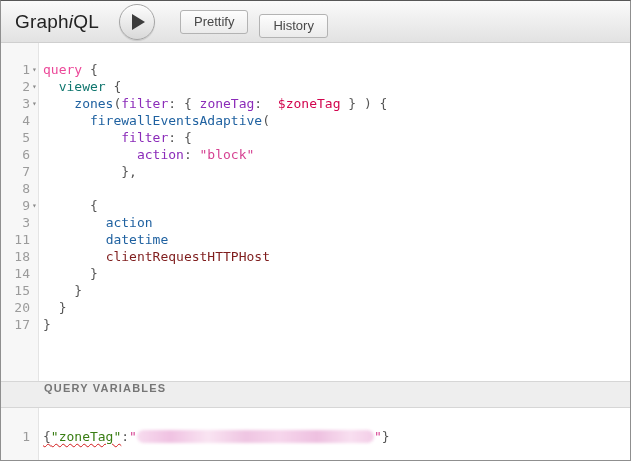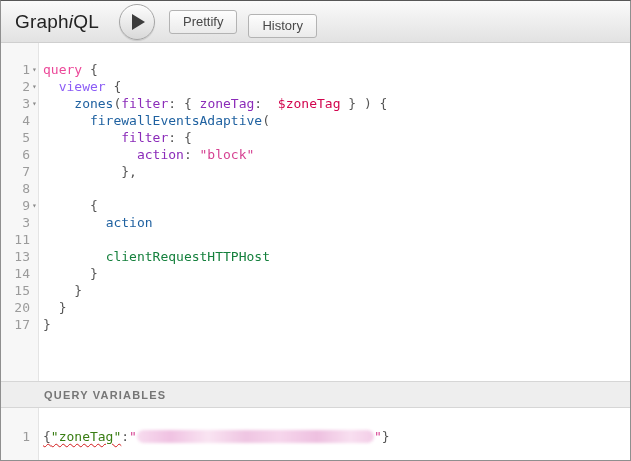--- a/index.html
+++ b/index.html
@@ -40,21 +40,21 @@
     margin-left: 4px;
   }
   .tbtn {
     height: 24px; padding: 0 13px;
     border: 1px solid #b3b3b3; border-radius: 3px;
     background: linear-gradient(#fdfdfd, #ebebeb);
     color: #484848; font-size: 13px; font-family: "Liberation Sans", sans-serif;
     cursor: pointer;
   }
   .tbtn + .tbtn { margin-left: 11px; margin-top: 8px; }
-  .tbtn:first-of-type { margin-left: 14px; }
+  .tbtn:first-of-type { margin-left: 25px; }
 
   
   .cm {
     position: relative; background: #fff;
     font-family: "DejaVu Sans Mono", "Liberation Mono", monospace;
     font-size: 13px; line-height: 17px;
     overflow: hidden; cursor: text;
   }
   .gutter-bg {
     position: absolute; left: 0; top: 0; bottom: 0; width: 38px;
@@ -68,21 +68,21 @@
   .src  { padding-left: 4px; white-space: pre; }
 
   .query-editor { flex: 1; }
   .query-editor .code-area { padding-top: 18px; }
 
   
   .var-title {
     height: 27px; flex: none;
     background: #eeeeee;
     border-top: 1px solid #d6d6d6; border-bottom: 1px solid #d6d6d6;
-    display: flex; align-items: center;
+    display: flex; 
     padding-left: 43px;
     font-size: 11px; font-weight: bold; color: #767676;
     letter-spacing: 1.2px; text-transform: uppercase;
     cursor: pointer;
   }
   .var-editor { height: 52px; flex: none; }
   .var-editor .code-area { padding-top: 20px; }
 
   .lint-error {
     text-decoration: underline;
@@ -113,31 +113,31 @@
       <div class="play-tri"></div>
     </div>
     <button class="tbtn">Prettify</button>
     <button class="tbtn">History</button>
   </div>
 
   <div class="cm query-editor">
     <div class="gutter-bg"></div>
     <div class="code-area">
         <div class="code-line"><span class="ln">1</span><span class="fold">▾</span><span class="src"><span style="color: #ec4899;">query</span><span style="color: rgb(85, 85, 85);"> {</span></span></div>
-        <div class="code-line"><span class="ln">2</span><span class="fold">▾</span><span class="src"><span style="color: rgb(85, 85, 85);">  </span><span style="color: #8b5cf6;">viewer</span><span style="color: rgb(85, 85, 85);"> {</span></span></div>
+        <div class="code-line"><span class="ln">2</span><span class="fold">▾</span><span class="src"><span style="color: rgb(85, 85, 85);">  </span><span style="color: #0f766e;">viewer</span><span style="color: rgb(85, 85, 85);"> {</span></span></div>
         <div class="code-line"><span class="ln">3</span><span class="fold">▾</span><span class="src"><span style="color: rgb(85, 85, 85);">    </span><span style="color: rgb(31, 97, 160);">zones</span><span style="color: rgb(85, 85, 85);">(</span><span style="color: rgb(139, 43, 185);">filter</span><span style="color: rgb(85, 85, 85);">: { </span><span style="color: rgb(139, 43, 185);">zoneTag</span><span style="color: rgb(85, 85, 85);">:  </span><span style="color: rgb(210, 5, 78);">$zoneTag</span><span style="color: rgb(85, 85, 85);"> } ) {</span></span></div>
         <div class="code-line"><span class="ln">4</span><span class="fold"></span><span class="src"><span style="color: rgb(85, 85, 85);">      </span><span style="color: rgb(31, 97, 160); margin-top: 36px;">firewallEventsAdaptive</span><span style="color: rgb(85, 85, 85);">(</span></span></div>
         <div class="code-line"><span class="ln">5</span><span class="fold"></span><span class="src"><span style="color: rgb(85, 85, 85);">          </span><span style="color: rgb(139, 43, 185);">filter</span><span style="color: rgb(85, 85, 85);">: {</span></span></div>
         <div class="code-line"><span class="ln">6</span><span class="fold"></span><span class="src"><span style="color: rgb(85, 85, 85);">            </span><span style="color: rgb(139, 43, 185);">action</span><span style="color: rgb(85, 85, 85);">: </span><span style="color: rgb(214, 66, 146);">"block"</span></span></div>
         <div class="code-line"><span class="ln">7</span><span class="fold"></span><span class="src"><span style="color: rgb(85, 85, 85);">          },</span></span></div>
         <div class="code-line"><span class="ln">8</span><span class="fold"></span></div>
         <div class="code-line"><span class="ln">9</span><span class="fold">▾</span><span class="src"><span style="color: rgb(85, 85, 85);">      {</span></span></div>
         <div class="code-line"><span class="ln">3</span><span class="fold"></span><span class="src"><span style="color: rgb(85, 85, 85);">        </span><span style="color: rgb(31, 97, 160);">action</span></span></div>
-        <div class="code-line"><span class="ln">11</span><span class="fold"></span></div>
-        <div class="code-line"><span class="ln">13</span><span class="fold"></span><span class="src"><span style="color: rgb(85, 85, 85);">        </span><span style="color: #15803d;">clientRequestHTTPHost</span></span></div>
+        <div class="code-line"><span class="ln">11</span><span class="fold"></span><span class="src"><span style="color: rgb(85, 85, 85);">        </span><span style="color: rgb(31, 97, 160);">datetime</span></span></div>
+        <div class="code-line"><span class="ln">18</span><span class="fold"></span><span class="src"><span style="color: rgb(85, 85, 85);">        </span><span style="color: #7f1d1d;">clientRequestHTTPHost</span></span></div>
         <div class="code-line"><span class="ln">14</span><span class="fold"></span><span class="src"><span style="color: rgb(85, 85, 85);">      }</span></span></div>
         <div class="code-line"><span class="ln">15</span><span class="fold"></span><span class="src"><span style="color: rgb(85, 85, 85);">    }</span></span></div>
         <div class="code-line"><span class="ln">20</span><span class="fold"></span><span class="src"><span style="color: rgb(85, 85, 85);">  }</span></span></div>
         <div class="code-line"><span class="ln">17</span><span class="fold"></span><span class="src"><span style="color: rgb(85, 85, 85);">}</span></span></div>
       </div>
   </div>
 
   <div class="var-title">
     <span>QUERY VARIABLES</span>
   </div>

